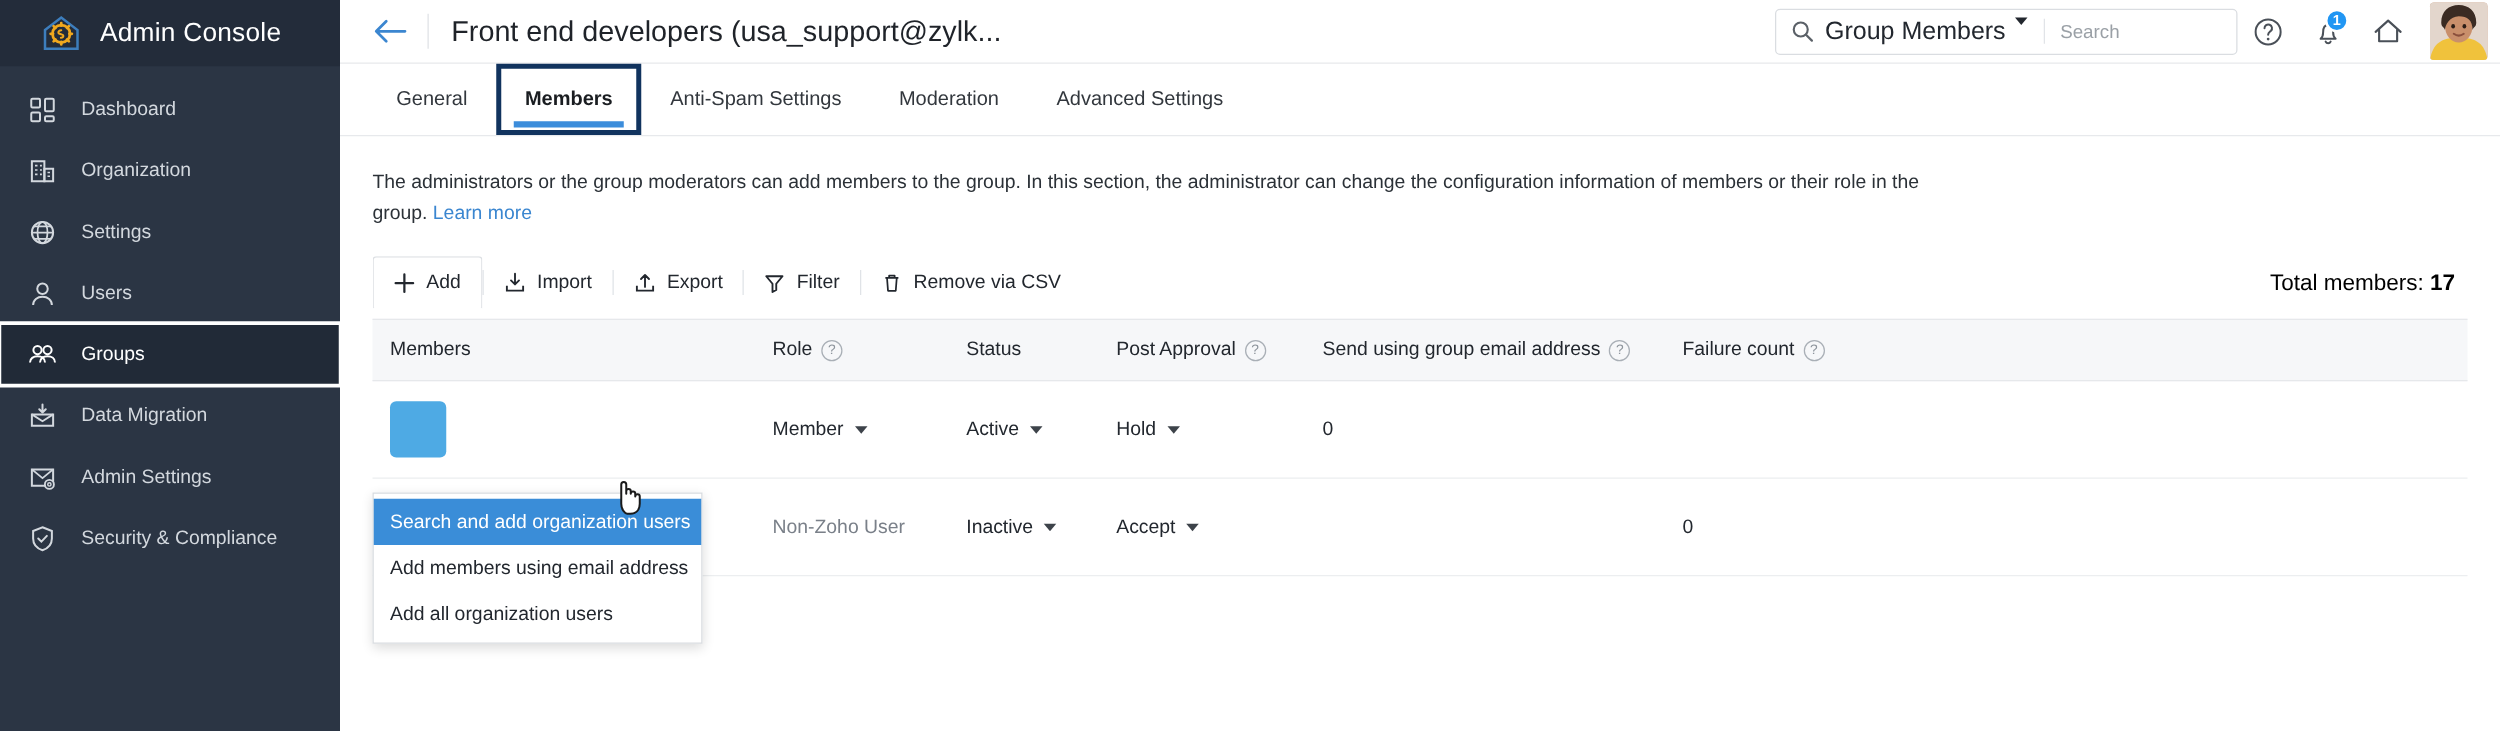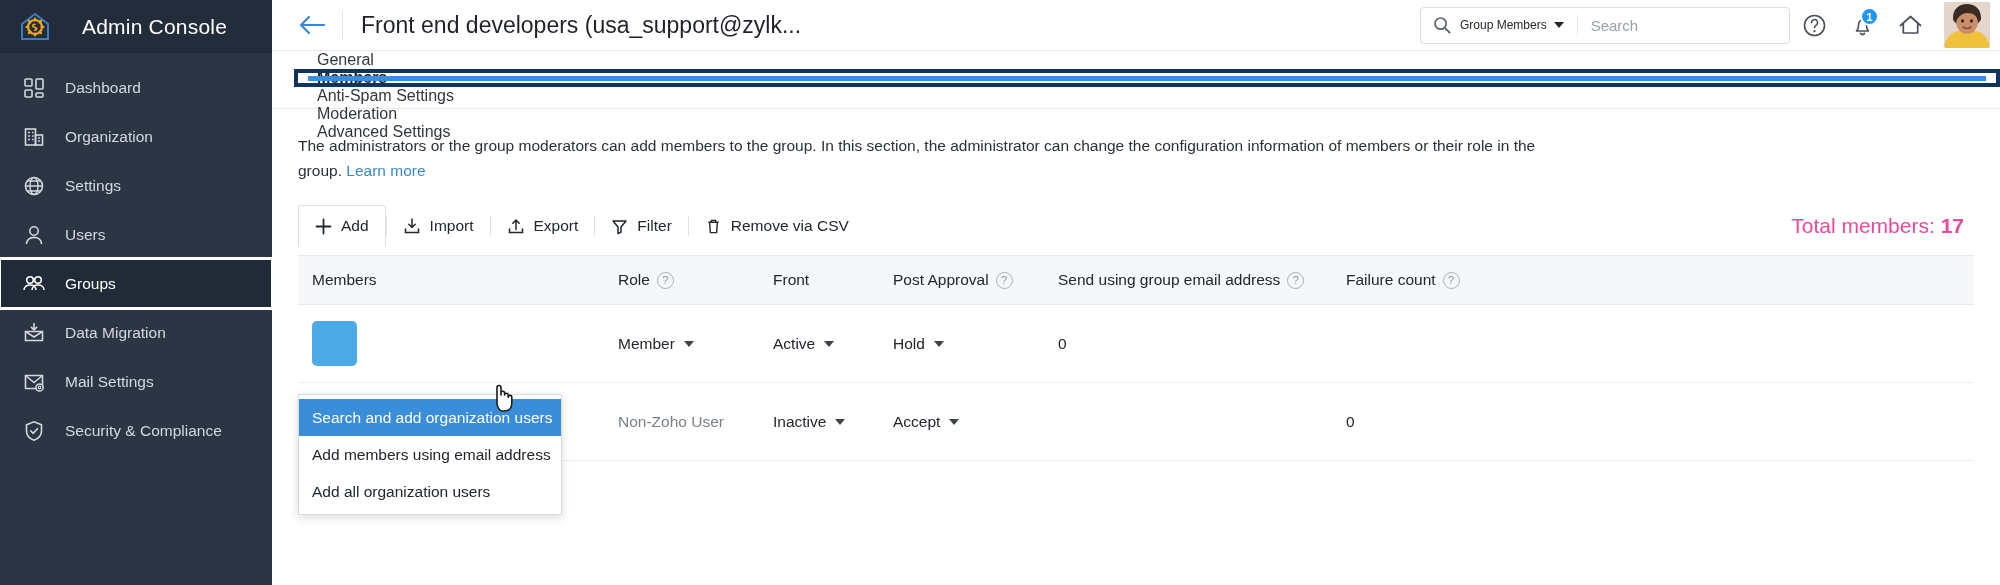--- a/index.html
+++ b/index.html
@@ -11,21 +11,21 @@
   }
   .app { display: flex; width: 2000px; height: 585px; position: relative; }
 
   
   .sidebar {
     width: 272px; height: 585px; background: #2b3544;
     flex: 0 0 272px; position: relative;
   }
   .brand {
     height: 53px; display: flex; align-items: center;
-    padding-left: 18px; gap: 30px; background: #232c3a;
+    padding-left: 32px; gap: 14px; background: #232c3a;
   }
   .brand-logo { width: 34px; height: 34px; position: relative; flex: 0 0 34px; }
   .brand-title {
     color: #ffffff; font-size: 21px; font-weight: 400; letter-spacing: .2px;
   }
   .nav { padding-top: 10px; }
   .nav-item {
     height: 49px; display: flex; align-items: center;
     padding-left: 22px; gap: 19px; color: #d3d8de; font-size: 15.5px;
     position: relative; cursor: pointer;
@@ -50,21 +50,21 @@
   .vdiv { width: 1px; height: 28px; background: #dfe2e6; margin: 0 18px 0 12px; flex: 0 0 1px; }
   .page-title {
     font-size: 23px; color: #1f2329; font-weight: 400; white-space: nowrap;
     overflow: hidden; text-overflow: ellipsis; max-width: 700px;
   }
   .topbar-right { margin-left: auto; display: flex; align-items: center; gap: 0; }
   .searchbox {
     display: flex; align-items: center; height: 37px; width: 370px;
     border: 1px solid #dadde1; border-radius: 4px; padding: 0 12px; gap: 9px;
   }
-  .search-scope { font-size: 12px; color: #22272e; display:flex; align-items:center; gap:7px; cursor:pointer; white-space: nowrap;}
+  .search-scope { font-size: 20px; color: #22272e; display:flex; align-items:flex-start; gap:7px; cursor:pointer; white-space: nowrap;}
   .caret { width: 0; height: 0; border-left: 5px solid transparent; border-right: 5px solid transparent;
     border-top: 6px solid #22272e; }
   .search-sep { width: 1px; height: 20px; background: #e1e4e8; margin: 0 4px; }
   .search-input { border: none; outline: none; font-size: 15px; color: #111; flex: 1 1 auto;
     font-family: "Liberation Sans", sans-serif; background: transparent; min-width: 0; }
   .search-input::placeholder { color: #9aa0a6; }
   .icon-btn { width: 48px; height: 48px; display:flex; align-items:center; justify-content:center;
     cursor:pointer; position: relative; }
   .badge {
     position: absolute; top: 6px; right: 7px; min-width: 19px; height: 19px;
@@ -72,21 +72,21 @@
     display: flex; align-items: center; justify-content: center; font-weight: 600;
     border: 2px solid #fff;
   }
   .avatar {
     width: 46px; height: 46px; border-radius: 3px; margin-left: 10px; overflow: hidden;
     flex: 0 0 46px; cursor: pointer; background:#caa58c; position: relative;
   }
 
   
   .tabs { height: 58px; display: flex; align-items: stretch; padding-left: 22px;
-    border-bottom: 1px solid #e7e9ec; gap: 0; flex-direction: column; }
+    border-bottom: 1px solid #e7e9ec; gap: 0; }
   .tab { display: flex; align-items: center; padding: 0 23px; font-size: 16px;
     color: #32373d; cursor: pointer; position: relative; }
   .tab.selected { font-weight: bold; color: #1a1d21; }
   .tab.selected .tab-underline {
     position: absolute; left: 14px; right: 14px; bottom: 6px; height: 5px; background: #3c8ddb;
   }
   .tab.focus-ring { outline: 4px solid #11335e; outline-offset: -4px; }
 
   
   .content { padding: 24px 26px 0 26px; position: relative; }
@@ -94,21 +94,21 @@
   .desc a { color: #3a86d0; text-decoration: none; cursor: pointer; }
 
   .toolbar { margin-top: 22px; display: flex; align-items: center; height: 42px; position: relative; }
   .tb-btn { display: flex; align-items: center; gap: 9px; font-size: 15.5px; color: #22272e;
     padding: 0 16px; height: 42px; cursor: pointer; white-space: nowrap; }
   .tb-btn.first {
     border: 1px solid #dcdfe3; border-bottom-color: #fff; background: #fff;
     position: relative; z-index: 12; border-radius: 3px 3px 0 0;
   }
   .tb-sep { width: 1px; height: 20px; background: #e0e3e7; }
-  .total { margin-left: auto; font-size: 21px; color: #ec4899; padding-right: 10px; white-space: nowrap;}
+  .total { margin-left: auto; font-size: 18px; color: #000000; padding-right: 10px; white-space: nowrap;}
   .total b { font-weight: bold; }
 
   
   .dropdown {
     position: absolute; left: 26px; top: 285px; width: 264px; z-index: 40;
     background: #fff; border: 1px solid #d8dbdf; box-shadow: 0 3px 9px rgba(0,0,0,.14);
     padding: 4px 0 4px 0;
   }
   .dd-item { height: 37px; display: flex; align-items: center; padding: 0 13px;
     font-size: 15.5px; color: #22272e; cursor: pointer; white-space: nowrap; }
@@ -231,21 +231,21 @@
 
       <div class="nav-item">
         <span class="ico">
           <svg width="22" height="22" viewBox="0 0 22 22">
               <path d="M2.5 4.5h17v13h-17z" fill="none" stroke="#d3d8de" stroke-width="1.6"></path>
               <path d="M2.5 4.5l8.5 7 8.5-7" fill="none" stroke="#d3d8de" stroke-width="1.5"></path>
               <circle cx="16.5" cy="16.5" r="3.6" fill="#2b3544" stroke="#d3d8de" stroke-width="1.5"></circle>
               <circle cx="16.5" cy="16.5" r="1.3" fill="none" stroke="#d3d8de" stroke-width="1.2"></circle>
             </svg>
         </span>
-        <span class="label">Mail Settings</span>
+        <span class="label">Admin Settings</span>
       </div>
 
       <div class="nav-item">
         <span class="ico">
           <svg width="22" height="22" viewBox="0 0 22 22">
               <path d="M11 1.8l7.5 3v6c0 5-3.3 8-7.5 9.4C6.8 18.8 3.5 15.8 3.5 10.8v-6z" fill="none" stroke="#d3d8de" stroke-width="1.6"></path>
               <path d="M7.6 10.8l2.5 2.5 4.4-4.6" fill="none" stroke="#d3d8de" stroke-width="1.6" stroke-linecap="round"></path>
             </svg>
         </span>
         <span class="label">Security &amp; Compliance</span>
@@ -399,21 +399,21 @@
       <div class="table">
         <div class="thead">
           <div class="th c-user">
             <span>Members</span>
           </div>
           <div class="th c-role">
             <span>Role</span>
             <span class="qmark">?</span>
           </div>
           <div class="th c-status">
-            <span>Front</span>
+            <span>Status</span>
           </div>
           <div class="th c-post">
             <span>Post Approval</span>
             <span class="qmark">?</span>
           </div>
           <div class="th c-send">
             <span>Send using group email address</span>
             <span class="qmark">?</span>
           </div>
           <div class="th c-fail">

